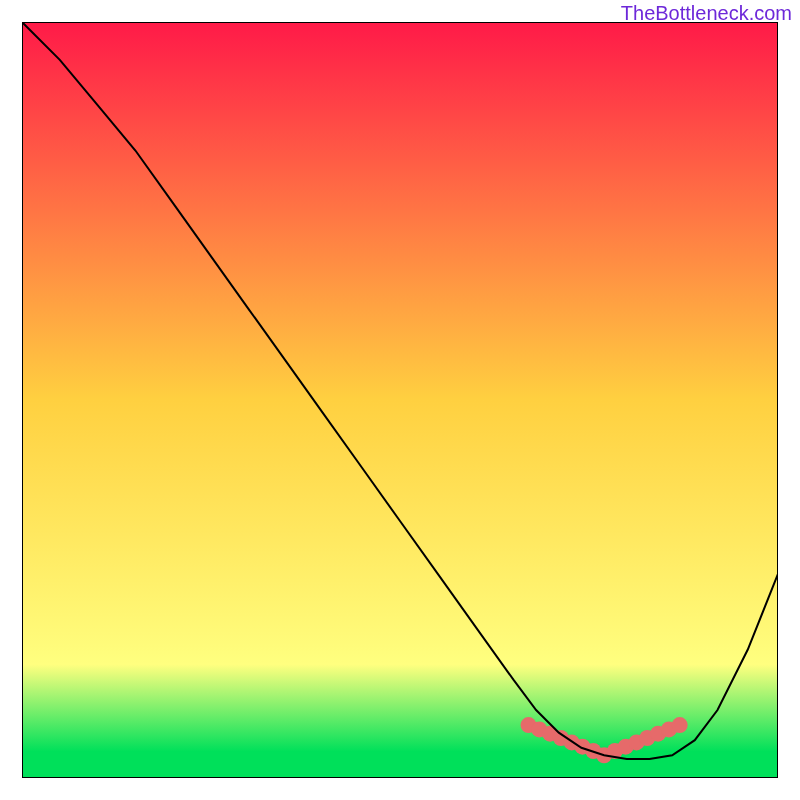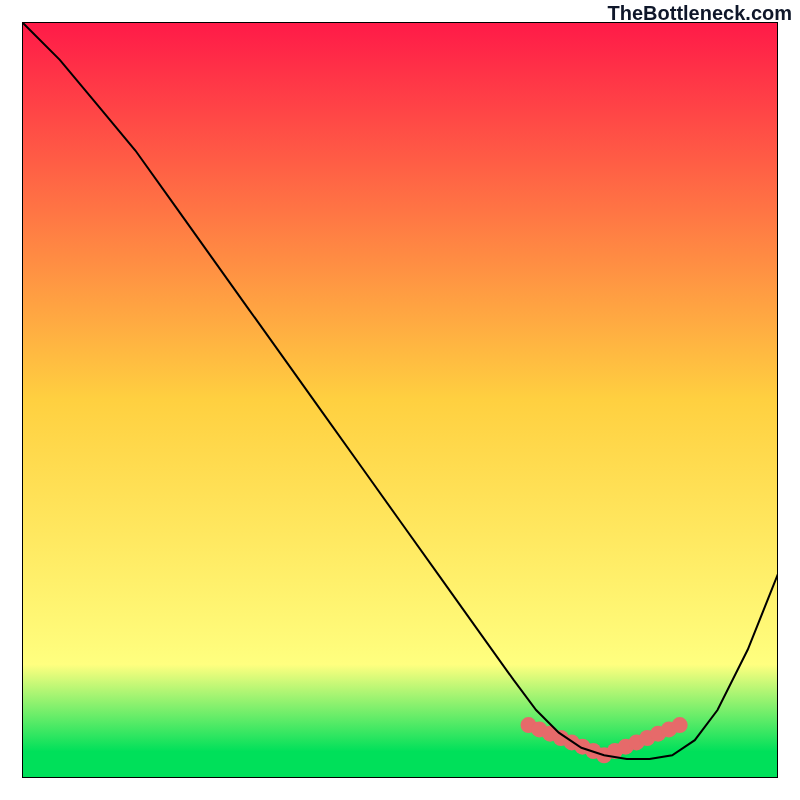--- a/index.html
+++ b/index.html
@@ -1,17 +1,17 @@
 <!DOCTYPE html>
 <html><head>
 <meta charset="utf-8">
 <style>
 html,body{margin:0;padding:0;width:800px;height:800px;background:#fff;overflow:hidden;font-family:Arial,Helvetica,sans-serif}
 .stage{position:relative;width:800px;height:800px}
-.attrib{position:absolute;top:2px;right:8px;font-size:20px;font-weight:700;color:#0f172a}
+.attrib{position:absolute;top:2px;right:8px;font-size:20px;font-weight:400;color:#6d28d9}
 .plot{position:absolute;left:22px;top:22px;width:756px;height:756px}
 .plot svg{width:100%;height:100%;display:block}
 </style>
 </head>
 <body>
 
 <div class="stage">
   <div class="attrib">TheBottleneck.com</div>
   <div class="plot">
     <svg viewBox="0 0 756 756" preserveAspectRatio="none">

